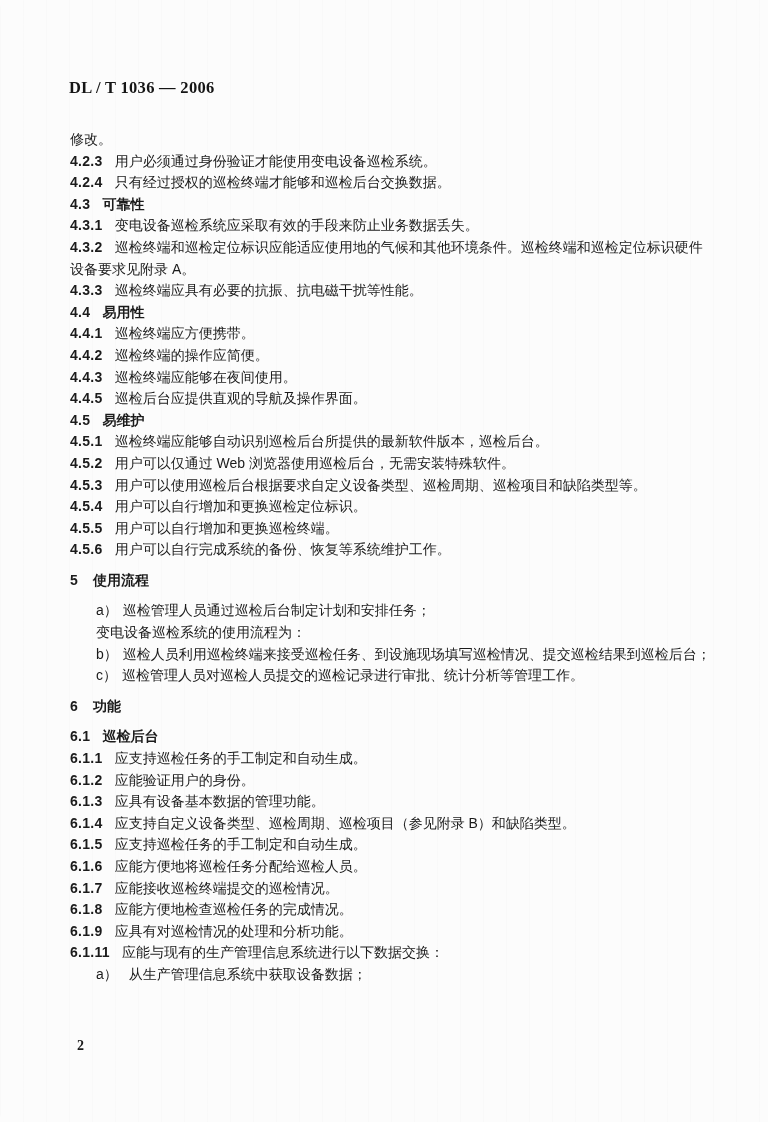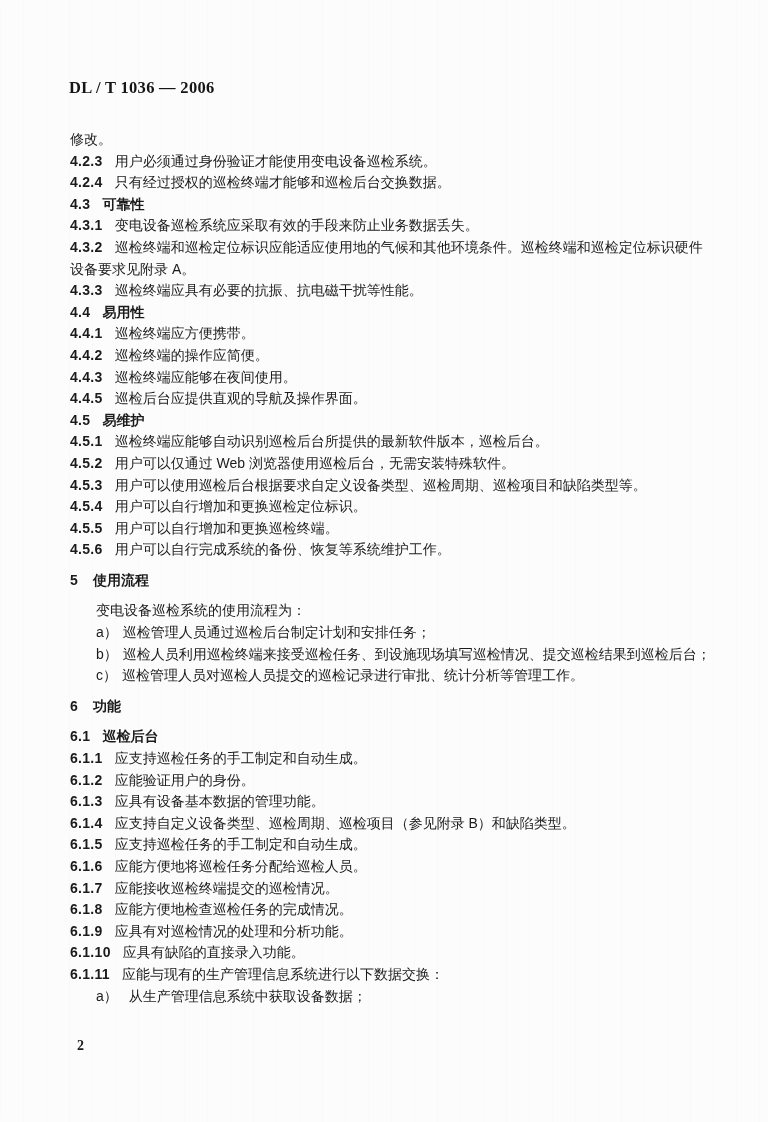--- a/index.html
+++ b/index.html
@@ -145,27 +145,27 @@
   </div>
       <div class="doc-line line-clause">
     <span class="doc-num">4.5.5</span><span class="doc-text">用户可以自行增加和更换巡检终端。</span>
   </div>
       <div class="doc-line line-clause">
     <span class="doc-num">4.5.6</span><span class="doc-text">用户可以自行完成系统的备份、恢复等系统维护工作。</span>
   </div>
       <div class="doc-line line-heading1">
     <span class="doc-num">5</span><span class="doc-text">使用流程</span>
   </div>
+      <div class="doc-line line-list-item">
+    <span class="doc-num">a）</span><span class="doc-text">巡检管理人员通过巡检后台制定计划和安排任务；</span>
+  </div>
       <div class="doc-line line-paragraph">
     <span class="doc-text">变电设备巡检系统的使用流程为：</span>
   </div>
       <div class="doc-line line-list-item">
-    <span class="doc-num">a）</span><span class="doc-text">巡检管理人员通过巡检后台制定计划和安排任务；</span>
-  </div>
-      <div class="doc-line line-list-item">
     <span class="doc-num">b）</span><span class="doc-text">巡检人员利用巡检终端来接受巡检任务、到设施现场填写巡检情况、提交巡检结果到巡检后台；</span>
   </div>
       <div class="doc-line line-list-item">
     <span class="doc-num">c）</span><span class="doc-text">巡检管理人员对巡检人员提交的巡检记录进行审批、统计分析等管理工作。</span>
   </div>
       <div class="doc-line line-heading1">
     <span class="doc-num">6</span><span class="doc-text">功能</span>
   </div>
       <div class="doc-line line-heading2">
     <span class="doc-num">6.1</span><span class="doc-text">巡检后台</span>
@@ -191,23 +191,20 @@
       <div class="doc-line line-clause">
     <span class="doc-num">6.1.7</span><span class="doc-text">应能接收巡检终端提交的巡检情况。</span>
   </div>
       <div class="doc-line line-clause">
     <span class="doc-num">6.1.8</span><span class="doc-text">应能方便地检查巡检任务的完成情况。</span>
   </div>
       <div class="doc-line line-clause">
     <span class="doc-num">6.1.9</span><span class="doc-text">应具有对巡检情况的处理和分析功能。</span>
   </div>
       <div class="doc-line line-clause">
-    <span class="doc-num">6.1.10</span><span class="doc-text">应具有缺陷的直接录入功能。</span>
-  </div>
-      <div class="doc-line line-clause">
     <span class="doc-num">6.1.11</span><span class="doc-text">应能与现有的生产管理信息系统进行以下数据交换：</span>
   </div>
       <div class="doc-line line-sub-item">
     <span class="doc-num">a）</span><span class="doc-text">从生产管理信息系统中获取设备数据；</span>
   </div>
     </div>
 
   <div class="page-number">2</div>
 
 </div>

